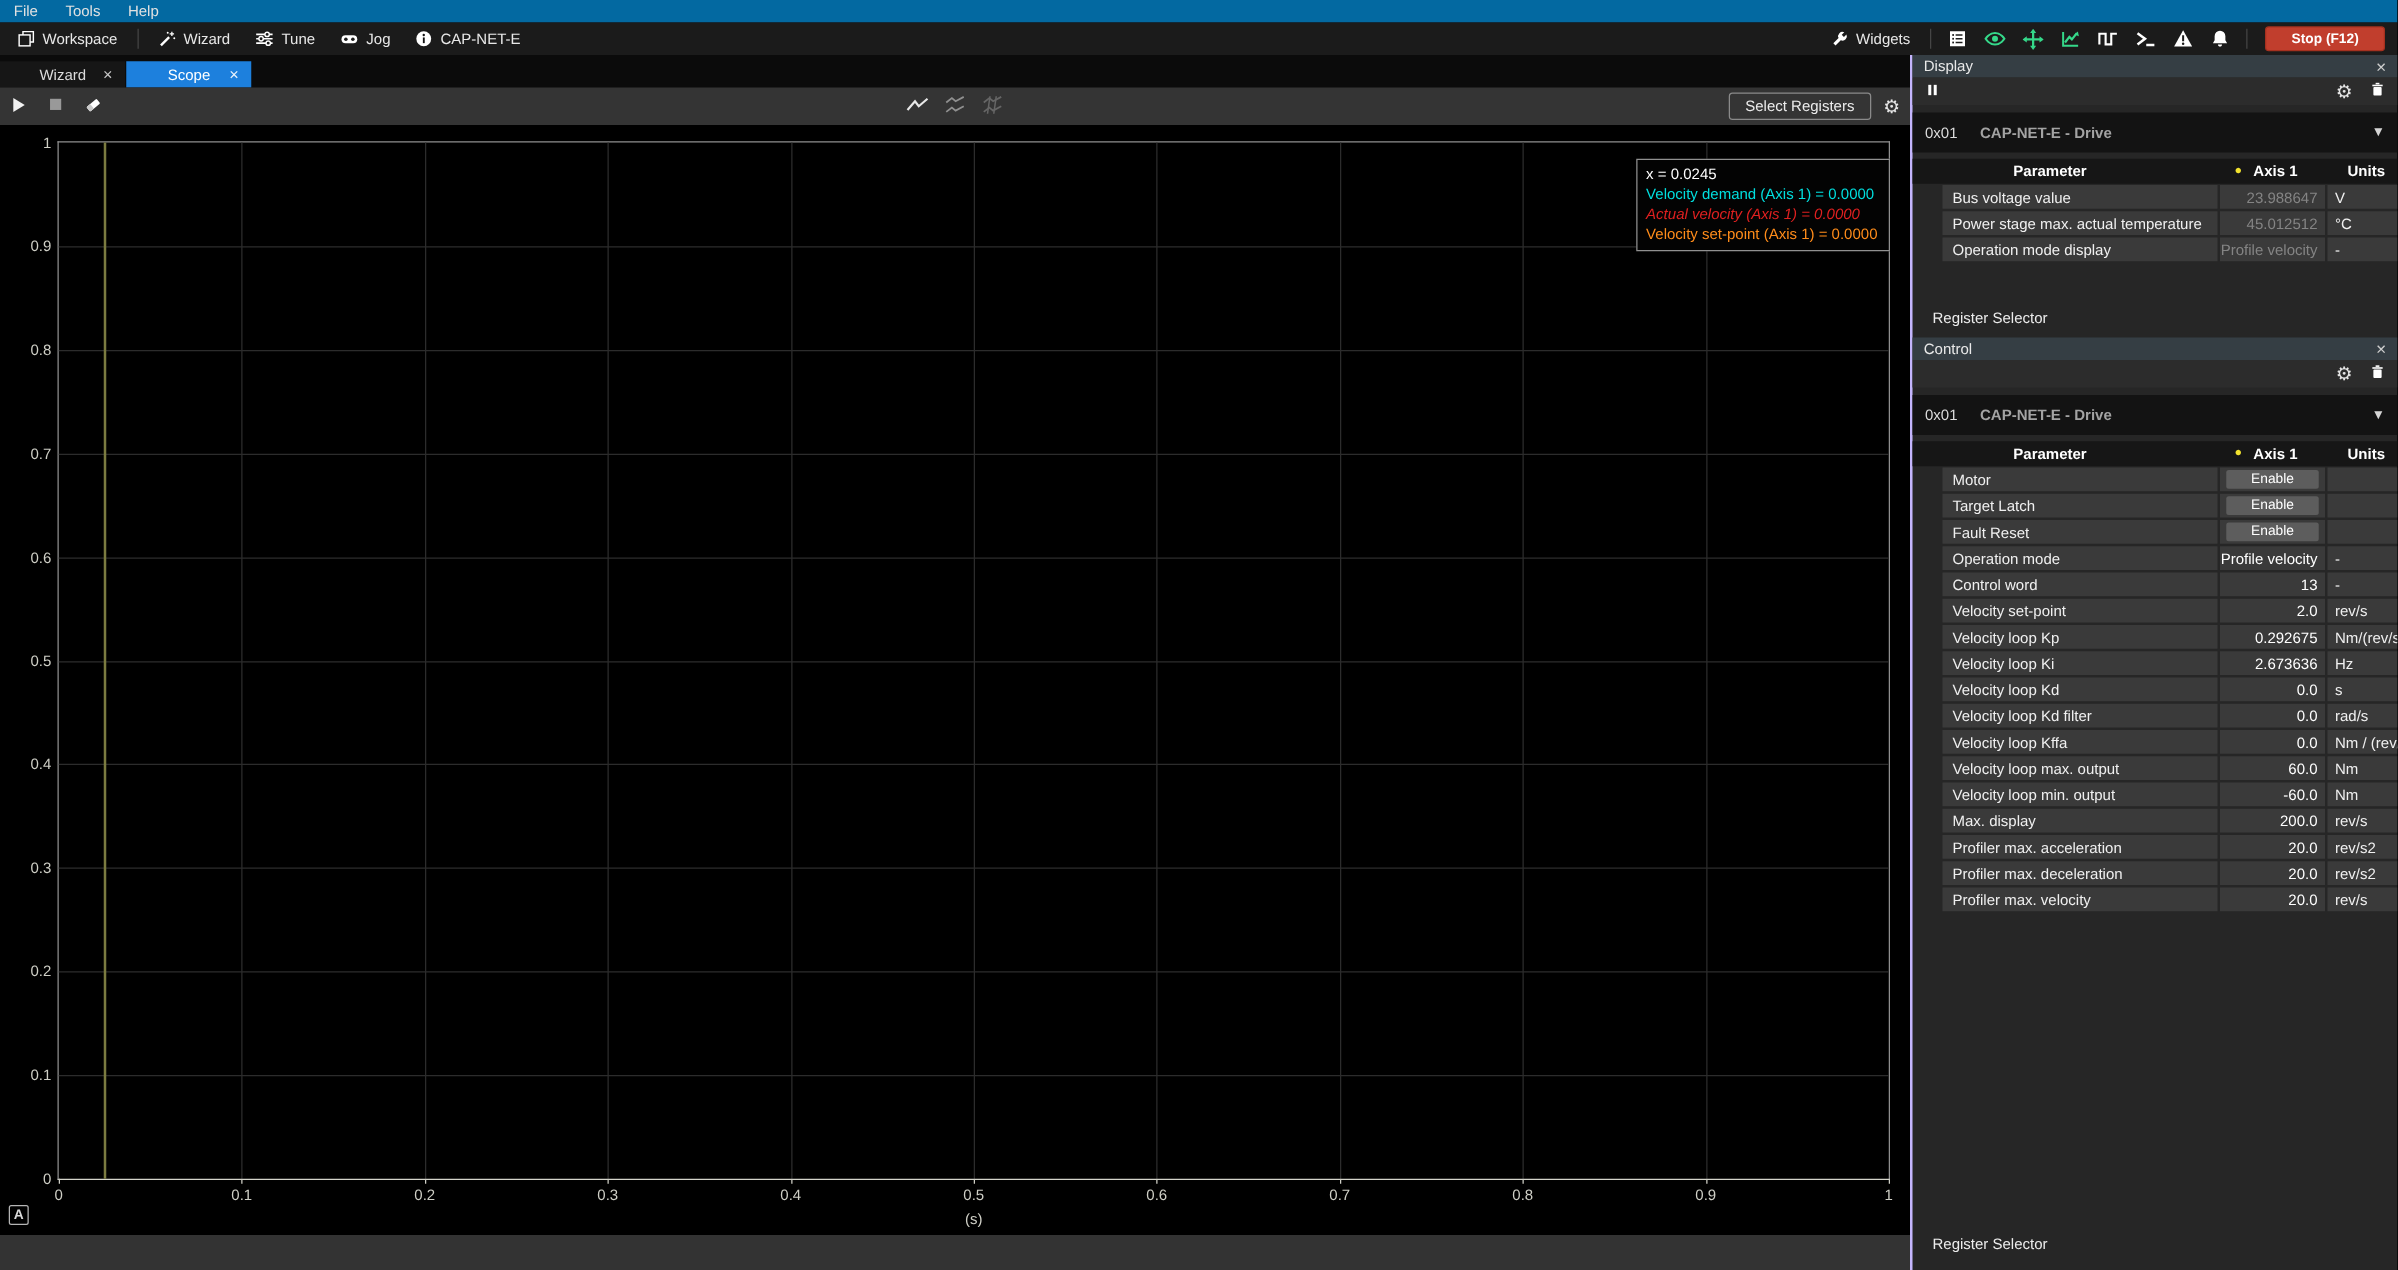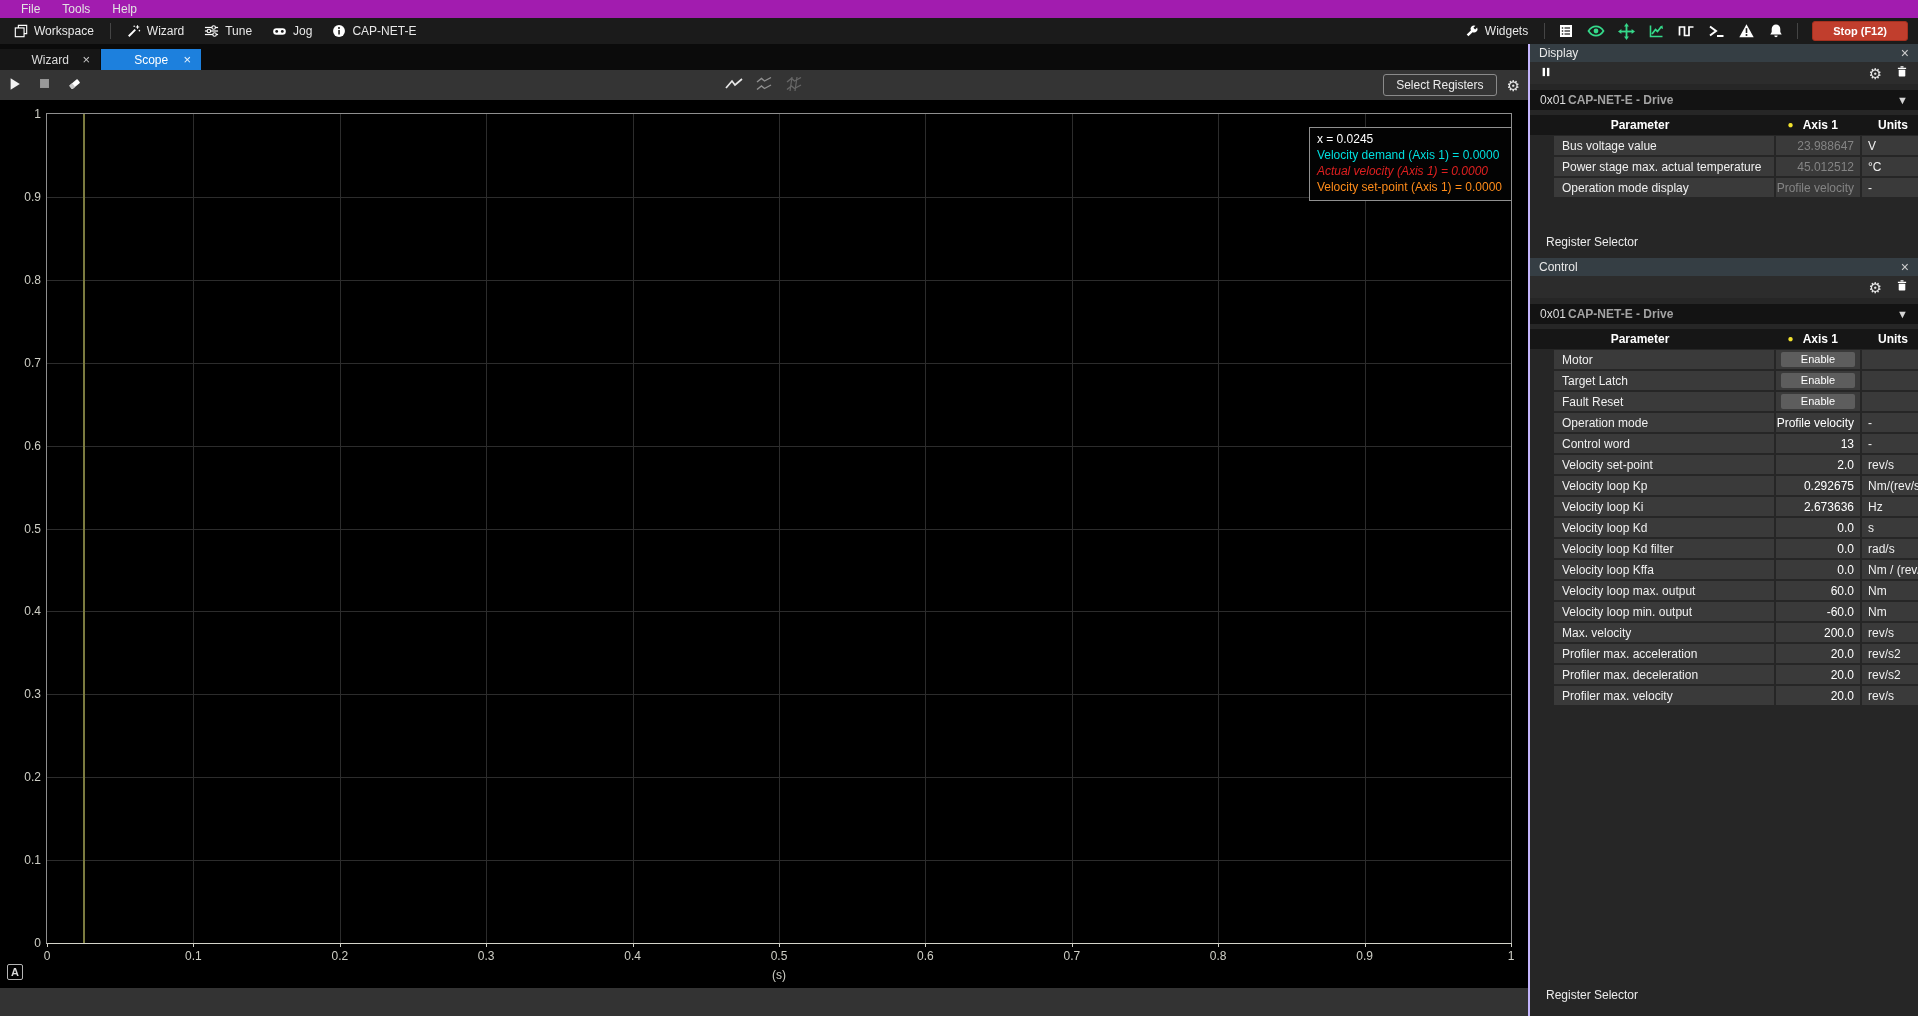--- a/index.html
+++ b/index.html
@@ -1,21 +1,21 @@
 <!DOCTYPE html>
 <html><head>
 <meta charset="utf-8">
 <style>
   * { margin:0; padding:0; box-sizing:border-box; }
   html,body { width:1918px; height:1016px; overflow:hidden; background:#000; }
   body { font-family:"Liberation Sans", sans-serif; font-size:12px; color:#e8e8e8; }
   .app { width:1918px; height:1016px; display:flex; flex-direction:column; background:#0a0a0a; }
 
   
-  .menubar { height:18px; background:#a21caf; display:flex; align-items:center; padding-left:10px; flex:none; }
+  .menubar { height:18px; background:#0369a1; display:flex; align-items:center; padding-left:0; flex:none; }
   .menu-item { padding:0 11px; height:100%; display:flex; align-items:center; color:#e2e2e2; cursor:default; }
 
   
   .toolbar { height:26px; background:#1b1b1b; display:flex; align-items:center; padding:0 10px 0 4px; flex:none; }
   .tool-btn { display:flex; align-items:center; gap:6px; padding:0 10px; height:22px; color:#e8e8e8; cursor:default; }
   .tool-btn svg { flex:none; }
   .vsep { width:1px; height:16px; background:#454545; margin:0 6px; flex:none; }
   .tb-spacer { flex:1; }
   .icon-btn { width:30px; height:22px; display:flex; align-items:center; justify-content:center; }
   .stop-btn { background:#c13e2d; border:1px solid #a5301f; border-radius:3px; color:#fff; font-weight:bold; font-size:11px; padding:3px 20px; margin-left:8px; }
@@ -57,21 +57,21 @@
 
   
   .right-panel { width:390px; flex:none; background:#262626; display:flex; flex-direction:column; border-left:2px solid #c4b5fd; }
   .panel { display:flex; flex-direction:column; flex:none; }
   .panel.grow { flex:1; min-height:0; }
   .panel-header { height:18px; background:#353e44; display:flex; align-items:center; padding:0 9px; color:#e9e9e9; flex:none; }
   .panel-header .ph-title { flex:1; }
   .panel-close { color:#cfcfcf; font-size:14px; line-height:1; cursor:default; }
   .panel-toolbar { height:22px; background:#2c2c2c; display:flex; align-items:center; padding:0 10px; gap:14px; flex:none; }
   .pt-right { margin-left:auto; display:flex; align-items:center; gap:14px; }
-  .device-row { height:20px; background:#131313; display:flex; align-items:center; gap:2px; padding:0 10px; margin-top:6px; flex:none; }
+  .device-row { height:32px; background:#131313; display:flex; align-items:center; gap:18px; padding:0 10px; margin-top:6px; flex:none; }
   .device-id { color:#dcdcdc; }
   .device-name { font-weight:bold; color:#a3a3a3; }
   .device-caret { margin-left:auto; color:#d5d5d5; font-size:11px; }
 
   .thead { display:flex; height:20px; background:#161616; margin-top:5px; margin-bottom:1px; font-weight:bold; color:#fff; flex:none; }
   .thead .hc1 { width:220px; display:flex; align-items:center; justify-content:center; }
   .thead .hc2 { width:88px; display:flex; align-items:center; justify-content:flex-end; gap:9px; }
   .thead .hc3 { flex:1; display:flex; align-items:center; justify-content:flex-end; padding-right:10px; }
   .dot { color:#f2e22e; font-size:10px; line-height:1; }
 
@@ -493,21 +493,21 @@
               <div class="tcell tlabel">Velocity loop max. output</div>
               <div class="tcell tvalue">60.0</div>
               <div class="tcell tunit">Nm</div>
             </div>
             <div class="trow">
               <div class="tcell tlabel">Velocity loop min. output</div>
               <div class="tcell tvalue">-60.0</div>
               <div class="tcell tunit">Nm</div>
             </div>
             <div class="trow">
-              <div class="tcell tlabel">Max. velocity</div>
+              <div class="tcell tlabel">Max. display</div>
               <div class="tcell tvalue">200.0</div>
               <div class="tcell tunit">rev/s</div>
             </div>
             <div class="trow">
               <div class="tcell tlabel">Profiler max. acceleration</div>
               <div class="tcell tvalue">20.0</div>
               <div class="tcell tunit">rev/s2</div>
             </div>
             <div class="trow">
               <div class="tcell tlabel">Profiler max. deceleration</div>

